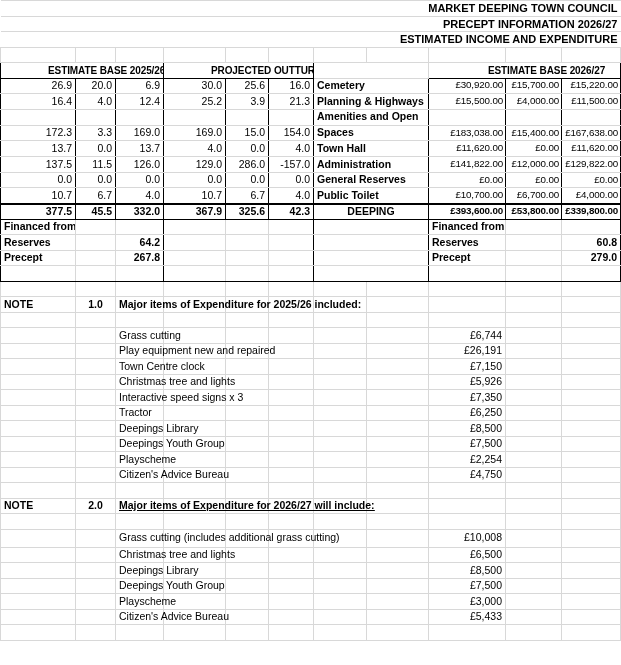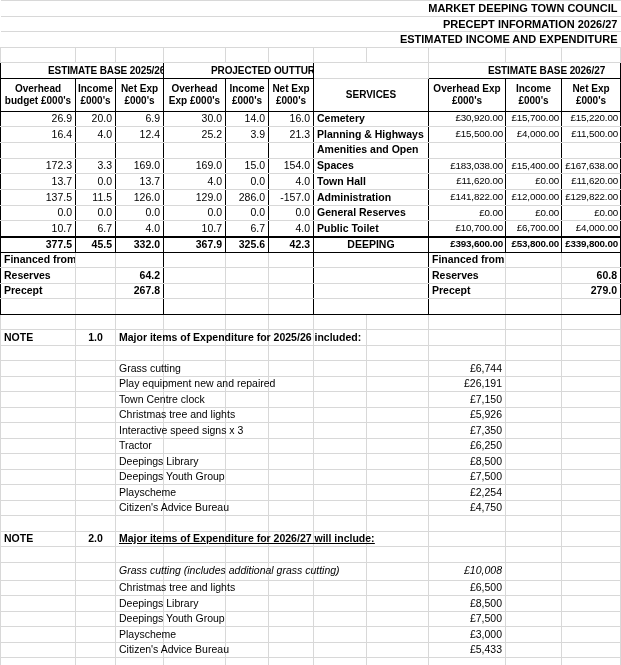--- a/index.html
+++ b/index.html
@@ -77,38 +77,26 @@
         <td></td>
         <td></td>
         <td></td>
       </tr>
       <tr style="height: 15.5px;">
         <td colspan="3" class="k b c ghdr">ESTIMATE BASE 2025/26</td>
         <td colspan="3" class="k b c ghdr">PROJECTED OUTTURN 2025/26</td>
         <td colspan="2"></td>
         <td colspan="3" class="k b c ghdr">ESTIMATE BASE 2026/27</td>
       </tr>
-      <tr style="height: 33px;">
-        <td colspan="1" class="k b c hdr">Overhead budget £000's</td>
-        <td colspan="1" class="k b c hdr">Income £000's</td>
-        <td colspan="1" class="k b c hdr">Net Exp £000's</td>
-        <td colspan="1" class="k b c hdr">Overhead Exp £000's</td>
-        <td colspan="1" class="k b c hdr">Income £000's</td>
-        <td colspan="1" class="k b c hdr">Net Exp £000's</td>
-        <td colspan="2" class="k b c hdr">SERVICES</td>
-        <td colspan="1" class="k b c hdr">Overhead Exp £000's</td>
-        <td colspan="1" class="k b c hdr">Income £000's</td>
-        <td colspan="1" class="k b c hdr">Net Exp £000's</td>
-      </tr>
       <tr style="height: 15.7px;">
         <td class="v r">26.9</td>
         <td class="v r">20.0</td>
         <td class="v r">6.9</td>
         <td class="v r">30.0</td>
-        <td class="v r">14.0</td>
+        <td class="v r">25.6</td>
         <td class="v r">16.0</td>
         <td colspan="2" class="v b">Cemetery</td>
         <td class="v r money">£30,920.00</td>
         <td class="v r money">£15,700.00</td>
         <td class="v r money">£15,220.00</td>
       </tr>
       <tr style="height: 15.7px;">
         <td class="v r">16.4</td>
         <td class="v r">4.0</td>
         <td class="v r">12.4</td>
@@ -453,21 +441,21 @@
         <td></td>
         <td></td>
         <td></td>
         <td></td>
         <td></td>
         <td></td>
         <td></td>
         <td></td>
         <td></td>
       </tr>
-      <tr style="height: 18px; font-style: italic;">
+      <tr style="height: 18px;">
         <td></td>
         <td></td>
         <td class="spillcell"><span class="spill">Grass cutting (includes additional grass cutting)</span></td>
         <td></td>
         <td></td>
         <td></td>
         <td></td>
         <td></td>
         <td class="r">£10,008</td>
         <td></td>

